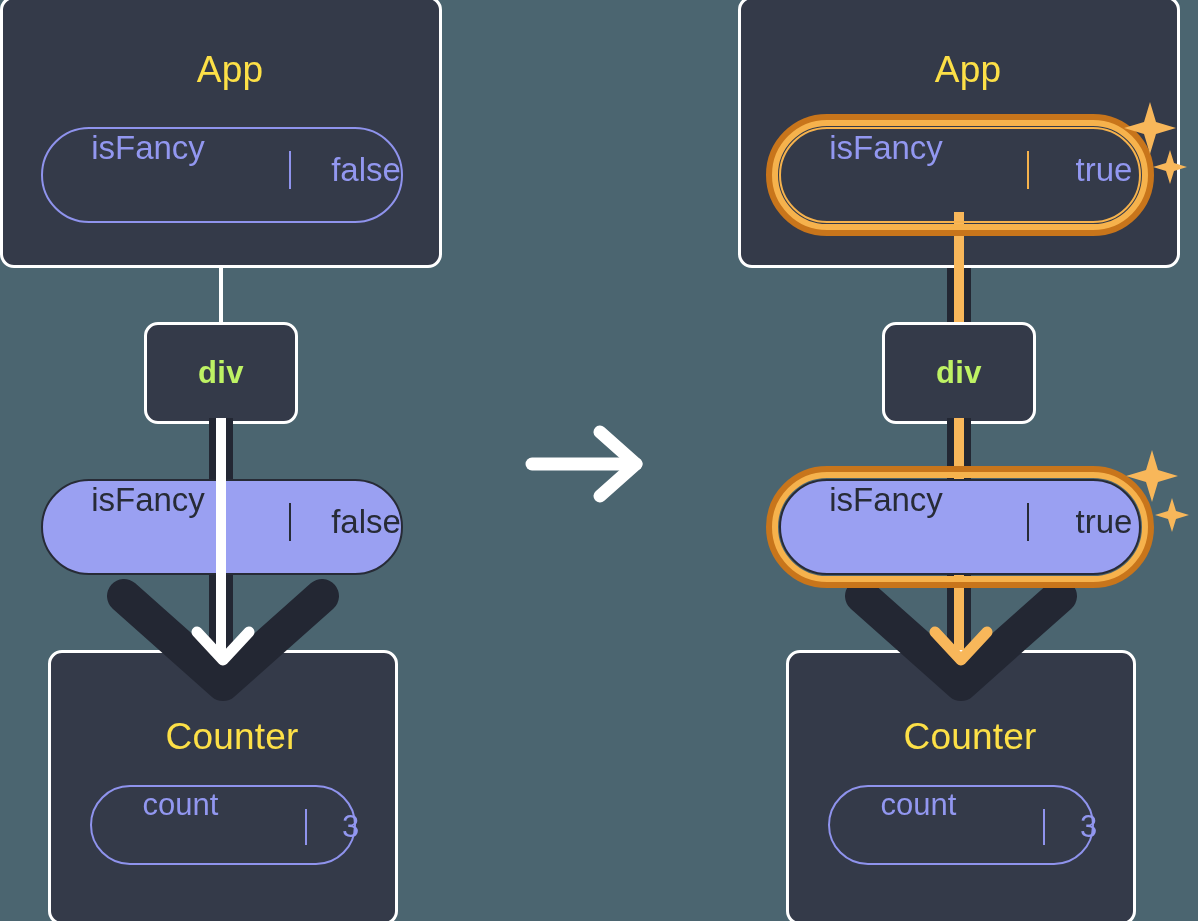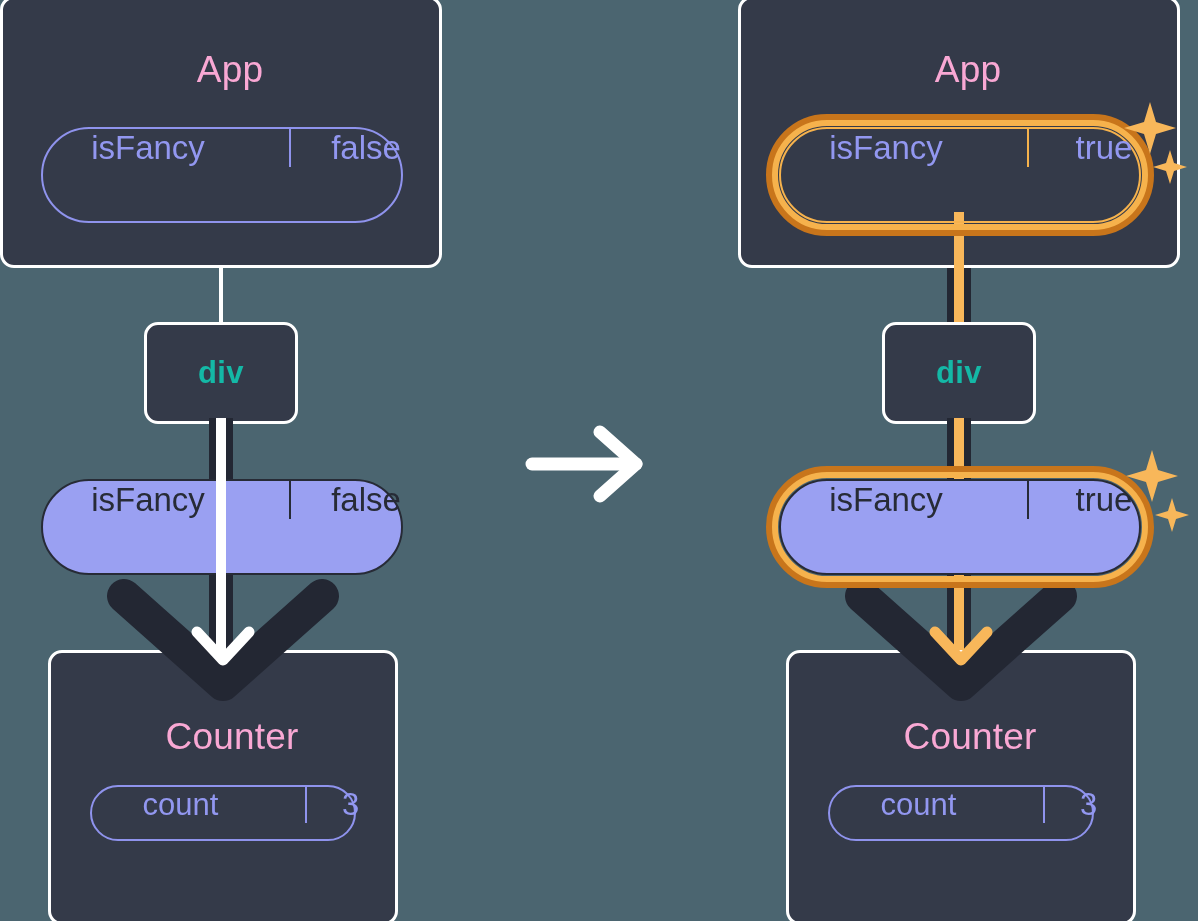--- a/index.html
+++ b/index.html
@@ -58,31 +58,31 @@
     left: 82px;
     top: 650px;
     width: 350px;
     height: 275px;
   }
   .box-title {
     position: absolute;
     left: 0;
     right: 0;
     text-align: center;
-    color: #f9a8d4;
+    color: #fde047;
     font-size: 37px;
     font-weight: 400;
     letter-spacing: 0.2px;
     padding-left: 18px;
   }
   .box-app .box-title { top: 50px; }
   .box-counter .box-title { top: 700px; }
   .box-counter > .box-title { top: 63px; }
   .div-label {
-    color: #14b8a6;
+    color: #bef264;
     font-size: 31px;
     font-weight: 700;
     position: relative;
     z-index: 3;
     letter-spacing: 0.4px;
   }
 
   
   .pill {
     position: absolute;
@@ -96,21 +96,21 @@
   }
   .pill .cell {
     display: flex;
     align-items: center;
     justify-content: center;
     box-sizing: border-box;
     font-size: 33px;
     white-space: nowrap;
   }
   .pill .cell-key { flex: 0 0 auto; }
-  .pill .cell-val { flex: 0 0 auto; }
+  .pill .cell-val { flex: 0 0 auto; margin-top: 22px; }
 
   
   .pill-ghost {
     border: 2px solid #8f93ed;
     background: transparent;
   }
   .pill-ghost .cell { color: #9297f0; }
   .pill-ghost .cell-val { border-left: 2px solid #8f93ed; }
 
   
@@ -161,21 +161,21 @@
     width: 362px;
   }
   .pill-prop .cell-key { width: 210px; }
   .pill-prop .cell-val { width: 152px; }
 
   
   .pill-counter {
     left: 124px;
     top: 785px;
     width: 266px;
-    height: 56px;
+    height: 80px;
     border-radius: 40px;
   }
   .pill-counter .cell { font-size: 31px; }
   .pill-counter .cell-key { width: 177px; }
   .pill-counter .cell-val { width: 89px; }
 
   
   .edge {
     position: absolute;
     z-index: 1;

